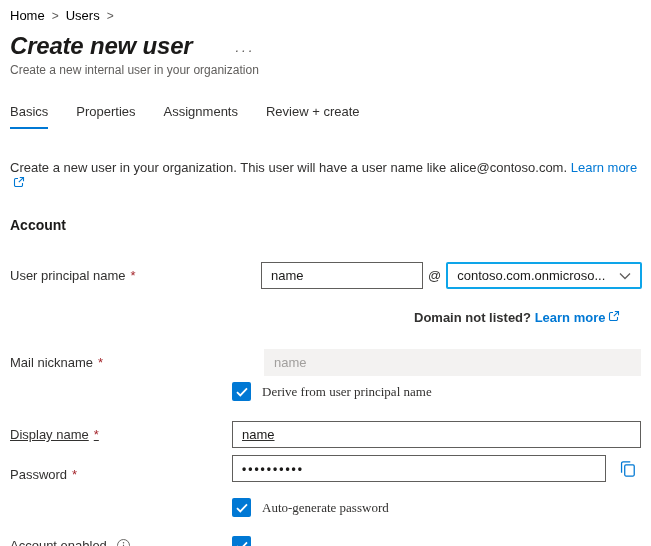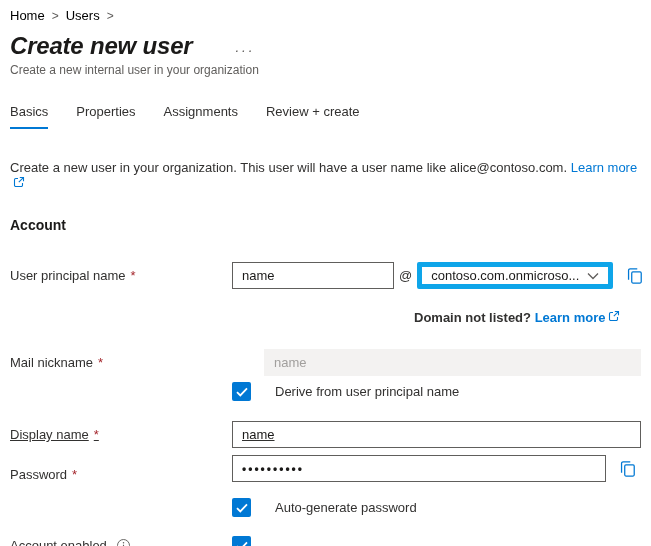--- a/index.html
+++ b/index.html
@@ -41,49 +41,49 @@
   .req { color: #a4262c; margin-left: 5px; }
   .field-col { display: flex; align-items: center; flex: 1; }
 
   .textbox {
     height: 27px; border: 1px solid #605e5c; border-radius: 0;
     background: #fff; display: flex; align-items: center;
     padding: 0 9px; font-size: 13px; color: #1b1a19; overflow: hidden; white-space: nowrap;
   }
   .textbox.disabled { background: #f3f2f1; border-color: #f3f2f1; color: #a19f9d; }
   .dropdown {
-    height: 27px; border: 5px solid #0ea5e9; border-radius: 2px; background: #fff;
+    height: 27px; border: 2px solid #0ea5e9; border-radius: 2px; background: #fff;
     display: flex; align-items: center; justify-content: space-between;
     padding: 0 9px; font-size: 13px; color: #1b1a19; cursor: pointer;
   }
   .dropdown .dd-text { overflow: hidden; white-space: nowrap; }
   .at-sign { margin: 0 5px; font-size: 13px; color: #323130; }
 
   .icon-btn { margin-left: 12px; cursor: pointer; display: flex; align-items: center; flex: none; }
 
-  .row-upn { margin-top: 29px; }
+  .row-upn { margin-top: 29px; gap: 29px; }
   .row-hint { margin-top: 21px; padding-left: 404px; font-size: 13px; font-weight: bold; }
   .row-nickname { margin-top: 24px; gap: 32px; }
   .row-derive { margin-top: 6px; }
   .row-display { margin-top: 20px; text-decoration: underline; }
   .row-password { margin-top: 7px; align-items: flex-end; }
   .row-autogen { margin-top: 16px; }
   .row-account { margin-top: 19px; }
 
   .upn-input { width: 162px; flex: none; }
   .domain-dd { width: 196px; flex: none; }
   .full-input { flex: 1; }
   .pw-input { width: 374px; flex: none; letter-spacing: 2px; font-weight: 700; font-size: 12px; }
 
   .checkbox-row { display: flex; align-items: center; margin-left: 222px; }
   .checkbox {
     width: 19px; height: 19px; border-radius: 2px; background: #0078d4;
     display: flex; align-items: center; justify-content: center; cursor: pointer; flex: none;
   }
-  .cb-label { margin-left: 24px; font-size: 13px; color: #323130; }
+  .cb-label { margin-left: 11px; font-size: 13px; color: #323130; font-family: Liberation Serif, serif; }
 
   .info-icon { margin-left: 9px; display: flex; align-items: center; cursor: default; }
 </style>
 </head>
 <body>
 
 <div class="page">
 
   <div class="breadcrumb">
     <a class="crumb">Home</a>

